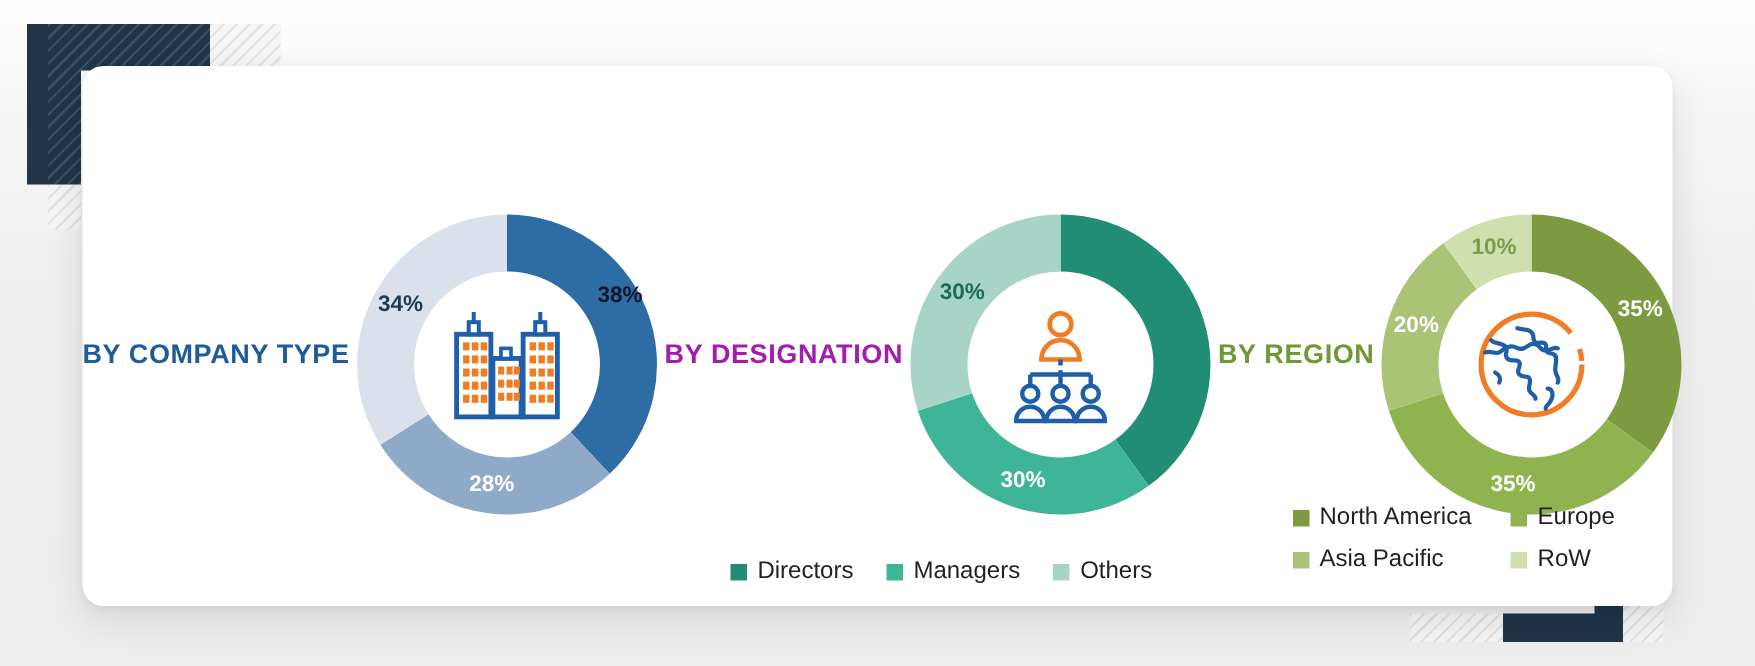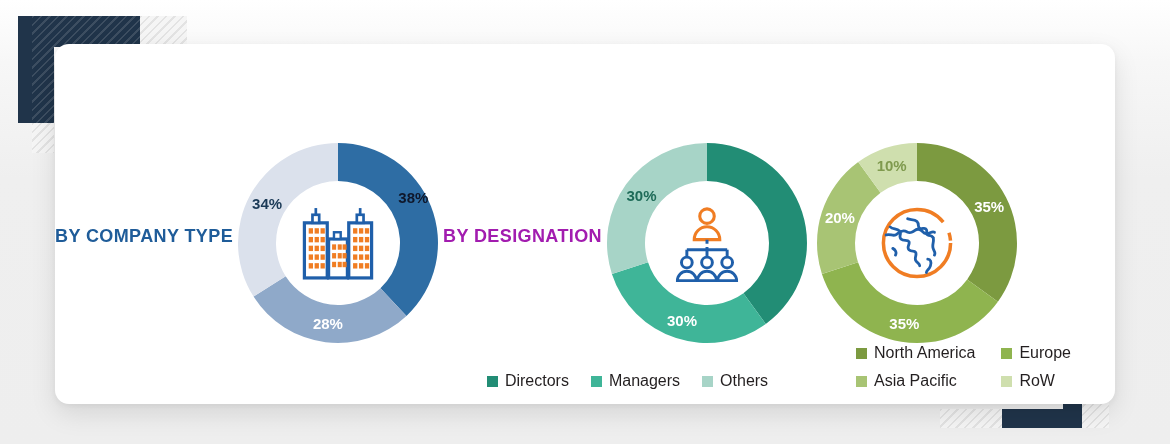--- a/index.html
+++ b/index.html
@@ -103,21 +103,21 @@
     row-gap: 10px;
     padding: 0 14px;
   }
   .legend.two-col {
     display: grid;
     grid-template-columns: auto auto;
     column-gap: 26px;
     row-gap: 10px;
     justify-content: center;
     justify-items: start;
-    bottom: 14px;
+    bottom: 22px;
   }
   .legend-item {
     display: flex;
     align-items: center;
     gap: 7px;
     font-size: 16px;
     color: #231f20;
     white-space: nowrap;
   }
   .swatch { width: 11px; height: 11px; flex: 0 0 11px; }
@@ -262,20 +262,21 @@
             <span>Managers</span>
           </div>
           <div class="legend-item">
             <span class="swatch" style="background: rgb(167, 212, 199);"></span>
             <span>Others</span>
           </div>
         </div>
     </div>
 
     <div class="panel">
+      <div class="panel-title" style="color: rgb(110, 154, 54);">BY REGION</div>
 
       <div class="donut-wrap">
         <svg viewBox="0 0 210 210">
             <path d="M 105 5 A 100 100 0 0 1 185.90169943749476 163.7785252292473 L 155.15905365124675 141.4426856421333 A 62 62 0 0 0 105 43 Z" fill="#7c9a40"></path>
             <path d="M 185.90169943749476 163.7785252292473 A 100 100 0 0 1 9.894348370484664 135.90169943749478 L 46.03449598970049 124.15905365124678 A 62 62 0 0 0 155.15905365124675 141.4426856421333 Z" fill="#8fb44f"></path>
             <path d="M 9.894348370484664 135.90169943749478 A 100 100 0 0 1 46.22147477075268 24.098300562505273 L 68.55731435786666 54.84094634875326 A 62 62 0 0 0 46.03449598970049 124.15905365124678 Z" fill="#a8c474"></path>
             <path d="M 46.22147477075268 24.098300562505273 A 100 100 0 0 1 104.99999999999999 5 L 104.99999999999999 43 A 62 62 0 0 0 68.55731435786666 54.84094634875326 Z" fill="#cfdfae"></path>
           </svg>
         <div class="donut-hole-icon">
           <svg viewBox="0 0 64 64">

